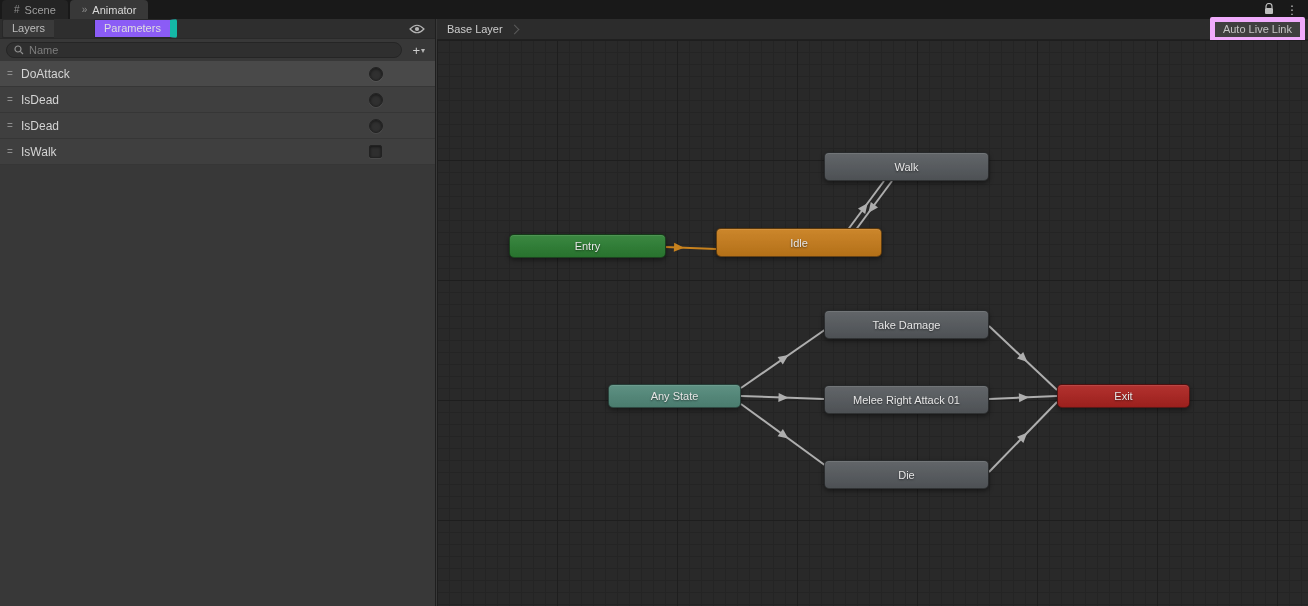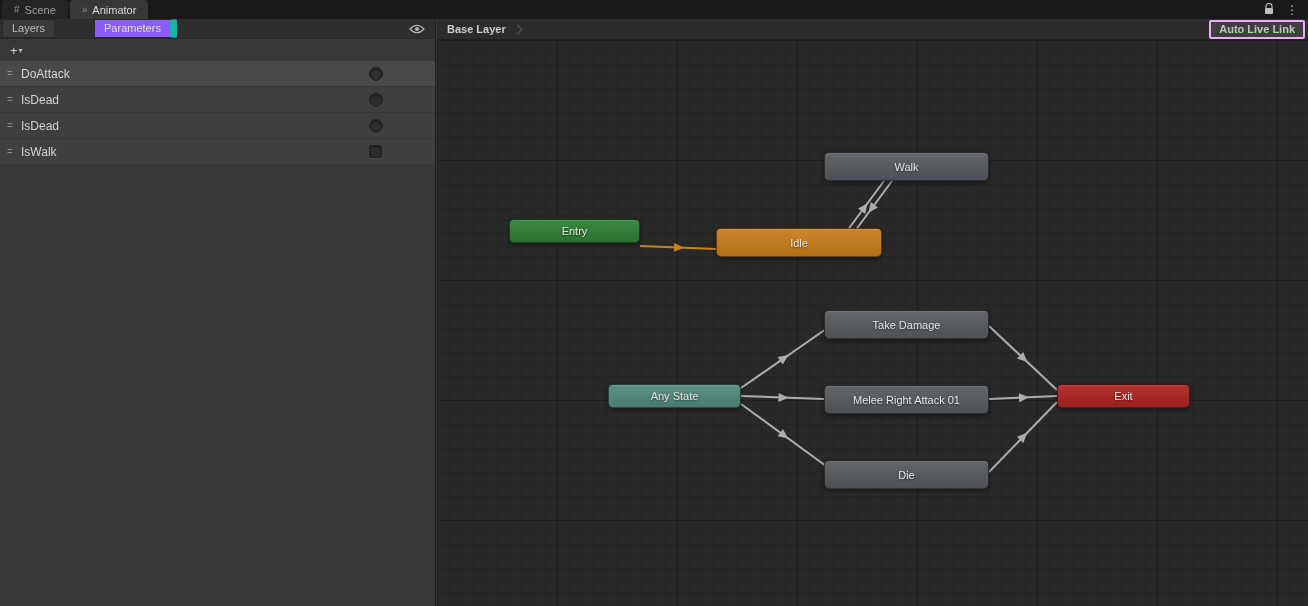--- a/index.html
+++ b/index.html
@@ -38,24 +38,24 @@
   .drag { color:#8d8d8d; font-size:10px; width:12px; text-align:center; }
   .pname { color:#d4d4d4; font-size:12px; margin-left:5px; flex:1; }
   .radio { width:14px; height:14px; border-radius:50%; margin-right:52px; background:#303030;
            border:1px solid #222222; box-shadow: inset 0 1px 3px rgba(0,0,0,.55), 0 1px 0 rgba(255,255,255,.06); }
   .check { width:13px; height:13px; border-radius:2px; margin-right:53px; background:#2e2e2e;
            border:1px solid #222222; box-shadow: inset 0 1px 3px rgba(0,0,0,.55), 0 1px 0 rgba(255,255,255,.06); }
 
   
   .graph { position:absolute; left:437px; top:19px; width:871px; height:587px; }
   .graph-toolbar { position:absolute; left:0; top:0; right:0; height:21px; background:#2c2c2c; display:flex; align-items:center;
-                   border-bottom:1px solid #202020;font-weight:bold; }
+                   border-bottom:1px solid #202020; }
   .breadcrumb { color:#cdcdcd; font-size:11px; padding:0 6px 0 10px; display:flex; align-items:center; gap:8px; }
   .crumb-chevron { width:7px; height:7px; border-top:1px solid #5a5a5a; border-right:1px solid #5a5a5a; transform:rotate(45deg); }
-  .auto-live { margin-left:auto; margin-right:3px; background:#3f3f3f; border:2px solid #f0abfc; border-radius:2px;
+  .auto-live { margin-left:auto; margin-right:3px; background:#3f3f3f; border:5px solid #f0abfc; border-radius:2px;
                color:#c4c4c4; font-size:11px; padding:1px 8px 2px; }
 
   .canvas { position:absolute; left:0; top:21px; width:871px; height:566px; overflow:hidden;
             background-color:#292929;
             background-image:
               linear-gradient(to right, #1e1e1e 1px, transparent 1px),
               linear-gradient(to bottom, #1e1e1e 1px, transparent 1px),
               linear-gradient(to right, #242424 1px, transparent 1px),
               linear-gradient(to bottom, #242424 1px, transparent 1px);
             background-size:120px 120px, 120px 120px, 12px 12px, 12px 12px; }
@@ -97,20 +97,29 @@
       <div class="lp-tab active">Parameters</div>
       <div class="lp-eye">
         <svg width="16" height="10" viewBox="0 0 16 10">
             <path d="M1 5 Q8 -2.5 15 5 Q8 12.5 1 5 Z" fill="none" stroke="#b5b5b5" stroke-width="1.1"></path>
             <circle cx="8" cy="5" r="2.1" fill="#b5b5b5"></circle>
           </svg>
       </div>
     </div>
 
     <div class="search-row">
+      <div class="search-box">
+        <span>
+          <svg width="10" height="10" viewBox="0 0 10 10">
+              <circle cx="4" cy="4" r="3" fill="none" stroke="#8f8f8f" stroke-width="1.2"></circle>
+              <line x1="6.3" y1="6.3" x2="9" y2="9" stroke="#8f8f8f" stroke-width="1.2"></line>
+            </svg>
+        </span>
+        <input type="text" placeholder="Name" style="">
+      </div>
       <div class="add-btn">
         <span>+</span>
         <span class="caret">▾</span>
       </div>
     </div>
 
     <div class="param-list">
         <div class="param-row hl">
           <span class="drag">=</span>
           <span class="pname">DoAttack</span>
@@ -161,21 +170,21 @@
           <polygon points="590.4,322.1 580.0,318.5 586.2,312.0" fill="#aeaeae"></polygon>
           <line x1="552" y1="359" x2="620" y2="356" stroke="#aeaeae" stroke-width="2"></line>
           <polygon points="592.0,357.2 582.2,362.2 581.8,353.2" fill="#aeaeae"></polygon>
           <line x1="552" y1="432" x2="620" y2="362" stroke="#aeaeae" stroke-width="2"></line>
           <polygon points="590.2,392.7 586.4,403.0 580.0,396.7" fill="#aeaeae"></polygon>
         </svg>
 
     <div class="node" style="left: 387px; top: 112px; width: 165px; height: 29px; background-color: rgb(86, 90, 94);">
           <span>Walk</span>
         </div>
-        <div class="node" style="left: 72px; top: 179px; width: 131px; height: 24px; background-color: rgb(44, 127, 51);">
+        <div class="node" style="left: 72px; top: 194px; width: 157px; height: 24px; background-color: rgb(44, 127, 51);">
           <span>Entry</span>
         </div>
         <div class="node" style="left: 279px; top: 188px; width: 166px; height: 29px; background-color: rgb(200, 125, 27);">
           <span>Idle</span>
         </div>
         <div class="node" style="left: 387px; top: 270px; width: 165px; height: 29px; background-color: rgb(86, 90, 94);">
           <span>Take Damage</span>
         </div>
         <div class="node" style="left: 171px; top: 344px; width: 133px; height: 24px; background-color: rgb(82, 137, 122);">
           <span>Any State</span>

